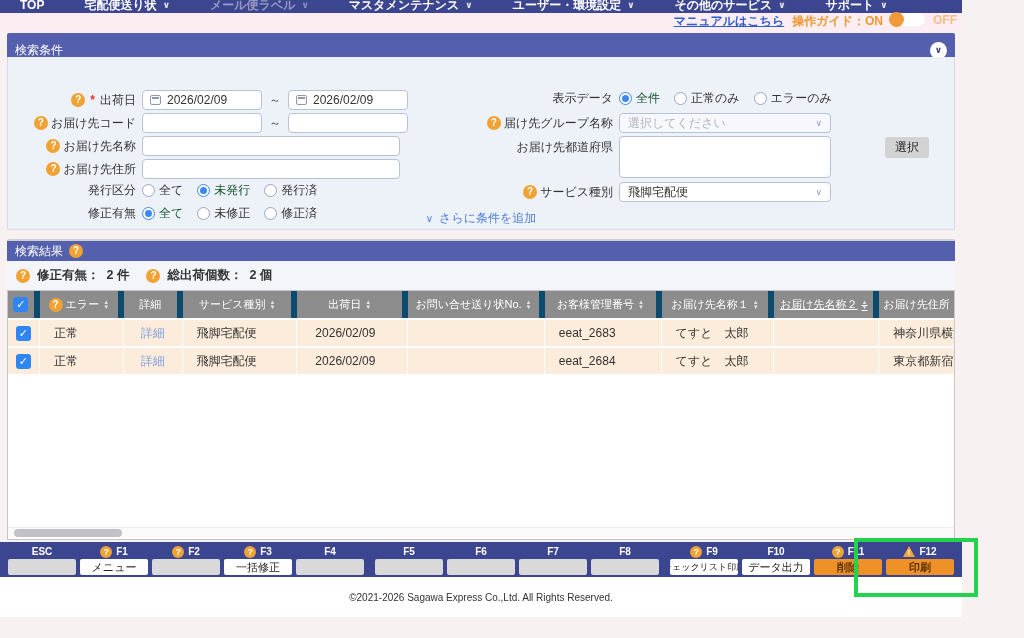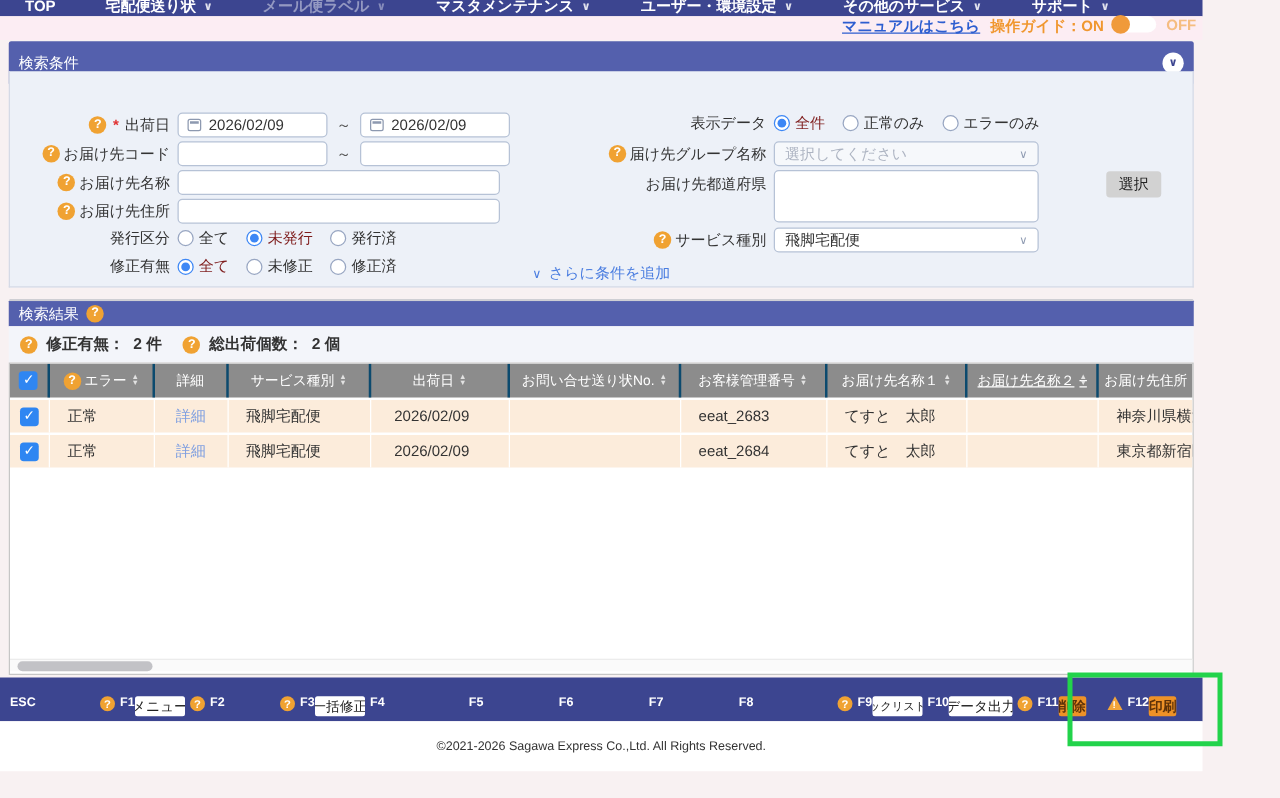--- a/index.html
+++ b/index.html
@@ -55,57 +55,57 @@
   .chev { margin-left:auto; color:#8d99b0; font-size:9px; }
   .chev::after { content:"∨"; }
   .ta { background:#fff; border:1px solid #b6c2d6; border-radius:4px; width:212px; height:42px; }
   .gbtn { background:#d2d2d2; border:none; border-radius:3px; font-size:12px; height:21px; padding:0 10px;
           color:#222; cursor:pointer; font-family:inherit; }
   .radio { width:13px; height:13px; border-radius:50%; background:#fff; border:1px solid #98a6c2;
            display:inline-block; position:relative; flex:none; cursor:pointer; }
   .radio.on { border-color:#3d87f5; }
   .radio.on::after { content:""; position:absolute; left:2px; top:2px; right:2px; bottom:2px; border-radius:50%; background:#3d87f5; }
   .ritem { display:flex; align-items:center; gap:4px; margin-right:14px; }
-  .rlbl.selblue { color:#7f1d1d; }
+  .rlbl.selblue { color:#14532d; }
   .btnrow { position:absolute; right:52px; top:126px; display:flex; align-items:center; gap:9px; }
   .clear-btn { background:#d9d9d9; border:none; border-radius:3px; height:24px; padding:0 14px;
                font-size:12px; color:#222; cursor:pointer; font-family:inherit; }
   .search-btn { background:#ee9227; border:none; border-radius:3px; height:24px; padding:0 16px;
                 font-size:12px; font-weight:700; color:#222; cursor:pointer; font-family:inherit; }
   .more-link { position:absolute; left:0; top:153px; width:100%; text-align:center; font-size:12px;
                color:#4a7de0; cursor:pointer; }
   .more-link .vchev::after { content:"∨"; font-size:10px; margin-right:6px; }
   
   .results-hdr { top:239px; height:22px; border-top:2px solid #cfcfd4; }
   .counts { position:absolute; left:7px; top:261px; width:948px; height:29px; background:#f3f5fa;
             display:flex; align-items:center; gap:7px; padding-left:9px; font-size:12.5px; font-weight:700; }
   .counts .val { margin-right:10px; }
   .table-wrap { position:absolute; left:7px; top:290px; width:948px; height:250px; background:#fff;
                 border:1px solid #c6c6c6; overflow:hidden; }
   .thead { display:flex; height:27px; background:#8c8c8c; color:#fff; font-size:11px; }
-  .th { display:flex; align-items:center; justify-content:center; border-right:2px solid #0c4a6e;
+  .th { display:flex; align-items:center; justify-content:center; border-right:6px solid #0c4a6e;
         overflow:hidden; white-space:nowrap; cursor:pointer; }
   .sort { display:inline-flex; flex-direction:column; margin-left:4px; font-size:6px; line-height:5px; color:#e2e2e2; }
   .sort::before { content:"▲"; } .sort::after { content:"▼"; }
   .trow { display:flex; height:26px; background:#fcecdb; font-size:12px; margin-top:2px; }
   .td { display:flex; align-items:center; border-right:1px solid #fff; overflow:hidden;
         white-space:nowrap; padding-left:14px; }
   .td.center { justify-content:center; padding-left:0; }
   .c0{width:32px;} .c1{width:84px;} .c2{width:59px;} .c3{width:115px;} .c4{width:111px;}
   .c5{width:137px;} .c6{width:117px;} .c7{width:113px;} .c8{width:105px;text-decoration:underline;} .c9{width:75px; border-right:none;}
   .cb { width:15px; height:15px; border-radius:3px; background:#2f86f2; color:#fff; font-size:11px;
         line-height:15px; text-align:center; display:inline-block; cursor:pointer; }
   .cb::after { content:"✓"; }
   .detail-link { color:#7f9fe0; cursor:pointer; }
   .hscroll { position:absolute; left:0; bottom:2px; width:100%; height:10px; background:#fafafa; border-top:1px solid #ececec; }
   .hthumb { position:absolute; left:6px; top:1px; width:108px; height:8px; border-radius:4px; background:#c2c2c6; cursor:grab; }
   
   .fnbar { position:absolute; left:0; top:542px; width:962px; height:35px; background:#3c4590;
            display:flex; gap:4px; padding:3px 8px 0; }
-  .fcell { flex:1; display:flex; flex-direction:row; min-width:0;margin-top:11px; }
+  .fcell { flex:1; display:flex; flex-direction:column; min-width:0; }
   .fcell.gapL { margin-left:7px; }
   .flabel { height:13px; display:flex; align-items:center; justify-content:center; gap:4px;
             font-size:10px; font-weight:700; color:#fff; }
   .flabel .qi { width:12px; height:12px; line-height:12px; font-size:9px; }
   .warn { width:0; height:0; border-left:6px solid transparent; border-right:6px solid transparent;
           border-bottom:11px solid #f2a53a; position:relative; flex:none; }
   .warn::after { content:"!"; position:absolute; left:-2px; top:2px; width:4px; color:#fff;
                  font-size:8px; font-weight:700; line-height:9px; }
   .fbtn { height:16px; margin-top:1px; border-radius:2px; font-size:11px; display:flex; align-items:center;
           justify-content:center; overflow:hidden; white-space:nowrap; font-family:inherit; }

